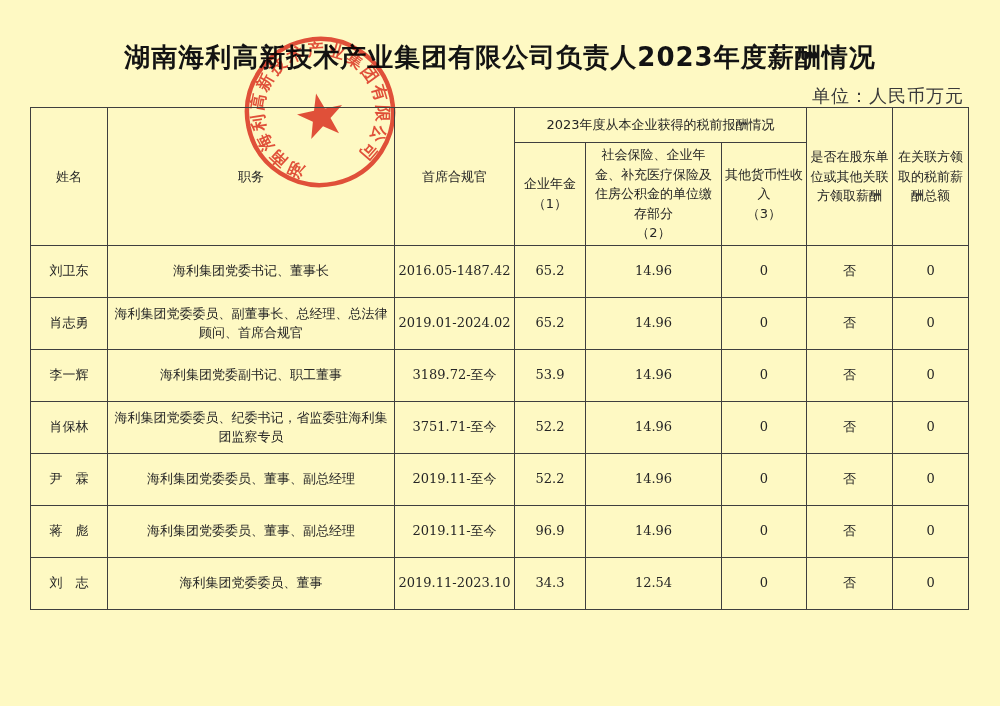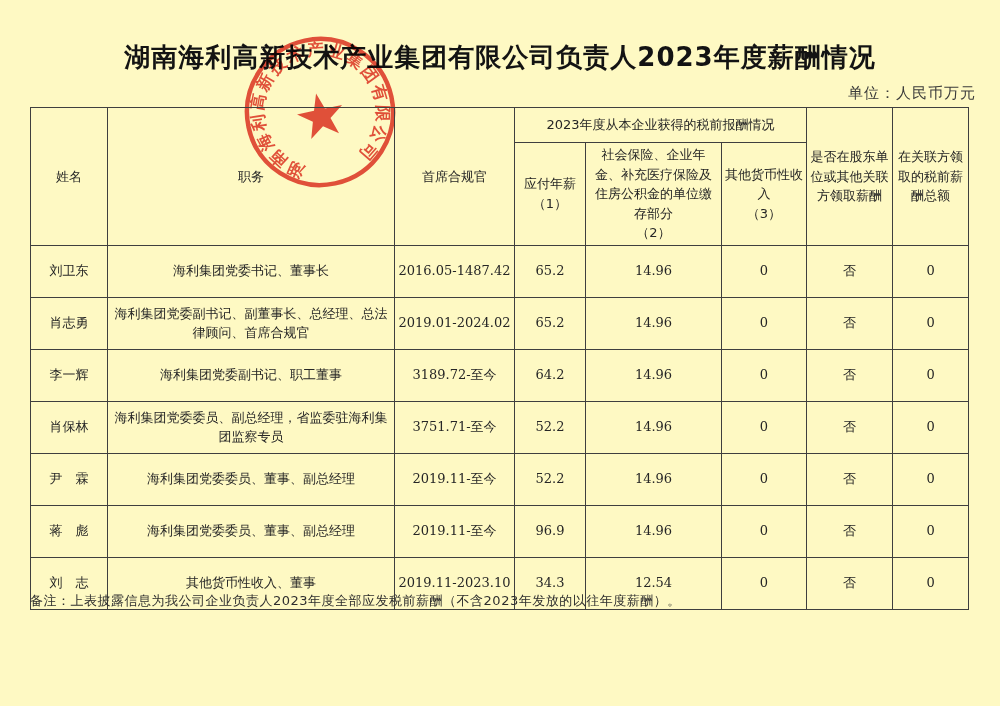--- a/index.html
+++ b/index.html
@@ -17,22 +17,22 @@
   }
   
   .doc-title{
     position:absolute;left:0;top:40px;width:100%;
     text-align:center;
     font-size:26px;font-weight:bold;
     letter-spacing:1px;
     color:#131313;
   }
   .unit-label{
-    position:absolute;right:24px;top:84px;
-    font-size:15px;color:#3a3a3a;
+    position:absolute;right:36px;top:84px;
+    font-size:18px;color:#3a3a3a;
     letter-spacing:1px;
   }
   
   .stamp{
     position:absolute;left:240px;top:32px;
     width:160px;height:160px;
     transform:rotate(-12deg);
     opacity:0.88;
     mix-blend-mode:multiply;
     pointer-events:none;
@@ -108,21 +108,21 @@
           <tr class="group-row">
         <th rowspan="2">姓名</th>
         <th rowspan="2">职务</th>
         <th rowspan="2">首席合规官</th>
         <th colspan="3">2023年度从本企业获得的税前报酬情况</th>
         <th rowspan="2">是否在股东单位或其他关联方领取薪酬</th>
         <th rowspan="2">在关联方领取的税前薪酬总额</th>
       </tr>
       <tr class="sub-row">
         <th>
-          <span>应付年薪</span>
+          <span>企业年金</span>
           <span class="hdr-num">（1）</span>
         </th>
         <th>
           <span>社会保险、企业年金、补充医疗保险及住房公积金的单位缴存部分</span>
           <span class="hdr-num">（2）</span>
         </th>
         <th>
           <span>其他货币性收入</span>
           <span class="hdr-num">（3）</span>
         </th>
@@ -133,41 +133,41 @@
         <td class="pos">海利集团党委书记、董事长</td>
         <td class="term">2016.05-1487.42</td>
         <td class="num">65.2</td>
         <td class="num">14.96</td>
         <td class="num">0</td>
         <td>否</td>
         <td class="num">0</td>
       </tr>
       <tr class="data-row">
         <td>肖志勇</td>
-        <td class="pos">海利集团党委副书记、副董事长、总经理、总法律顾问、首席合规官</td>
+        <td class="pos">海利集团党委委员、副董事长、总经理、总法律顾问、首席合规官</td>
         <td class="term">2019.01-2024.02</td>
         <td class="num">65.2</td>
         <td class="num">14.96</td>
         <td class="num">0</td>
         <td>否</td>
         <td class="num">0</td>
       </tr>
       <tr class="data-row">
         <td>李一辉</td>
         <td class="pos">海利集团党委副书记、职工董事</td>
         <td class="term">3189.72-至今</td>
-        <td class="num">64.2</td>
+        <td class="num">53.9</td>
         <td class="num">14.96</td>
         <td class="num">0</td>
         <td>否</td>
         <td class="num">0</td>
       </tr>
       <tr class="data-row">
         <td>肖保林</td>
-        <td class="pos">海利集团党委委员、副总经理，省监委驻海利集团监察专员</td>
+        <td class="pos">海利集团党委委员、纪委书记，省监委驻海利集团监察专员</td>
         <td class="term">3751.71-至今</td>
         <td class="num">52.2</td>
         <td class="num">14.96</td>
         <td class="num">0</td>
         <td>否</td>
         <td class="num">0</td>
       </tr>
       <tr class="data-row">
         <td>尹　霖</td>
         <td class="pos">海利集团党委委员、董事、副总经理</td>
@@ -183,27 +183,26 @@
         <td class="pos">海利集团党委委员、董事、副总经理</td>
         <td class="term">2019.11-至今</td>
         <td class="num">96.9</td>
         <td class="num">14.96</td>
         <td class="num">0</td>
         <td>否</td>
         <td class="num">0</td>
       </tr>
       <tr class="data-row">
         <td>刘　志</td>
-        <td class="pos">其他货币性收入、董事</td>
+        <td class="pos">海利集团党委委员、董事</td>
         <td class="term">2019.11-2023.10</td>
         <td class="num">34.3</td>
         <td class="num">12.54</td>
         <td class="num">0</td>
         <td>否</td>
         <td class="num">0</td>
       </tr>
     </tbody>
       </table>
   </div>
 
-  <div class="note">备注：上表披露信息为我公司企业负责人2023年度全部应发税前薪酬（不含2023年发放的以往年度薪酬）。</div>
 
 </div>
 
 </body></html>

